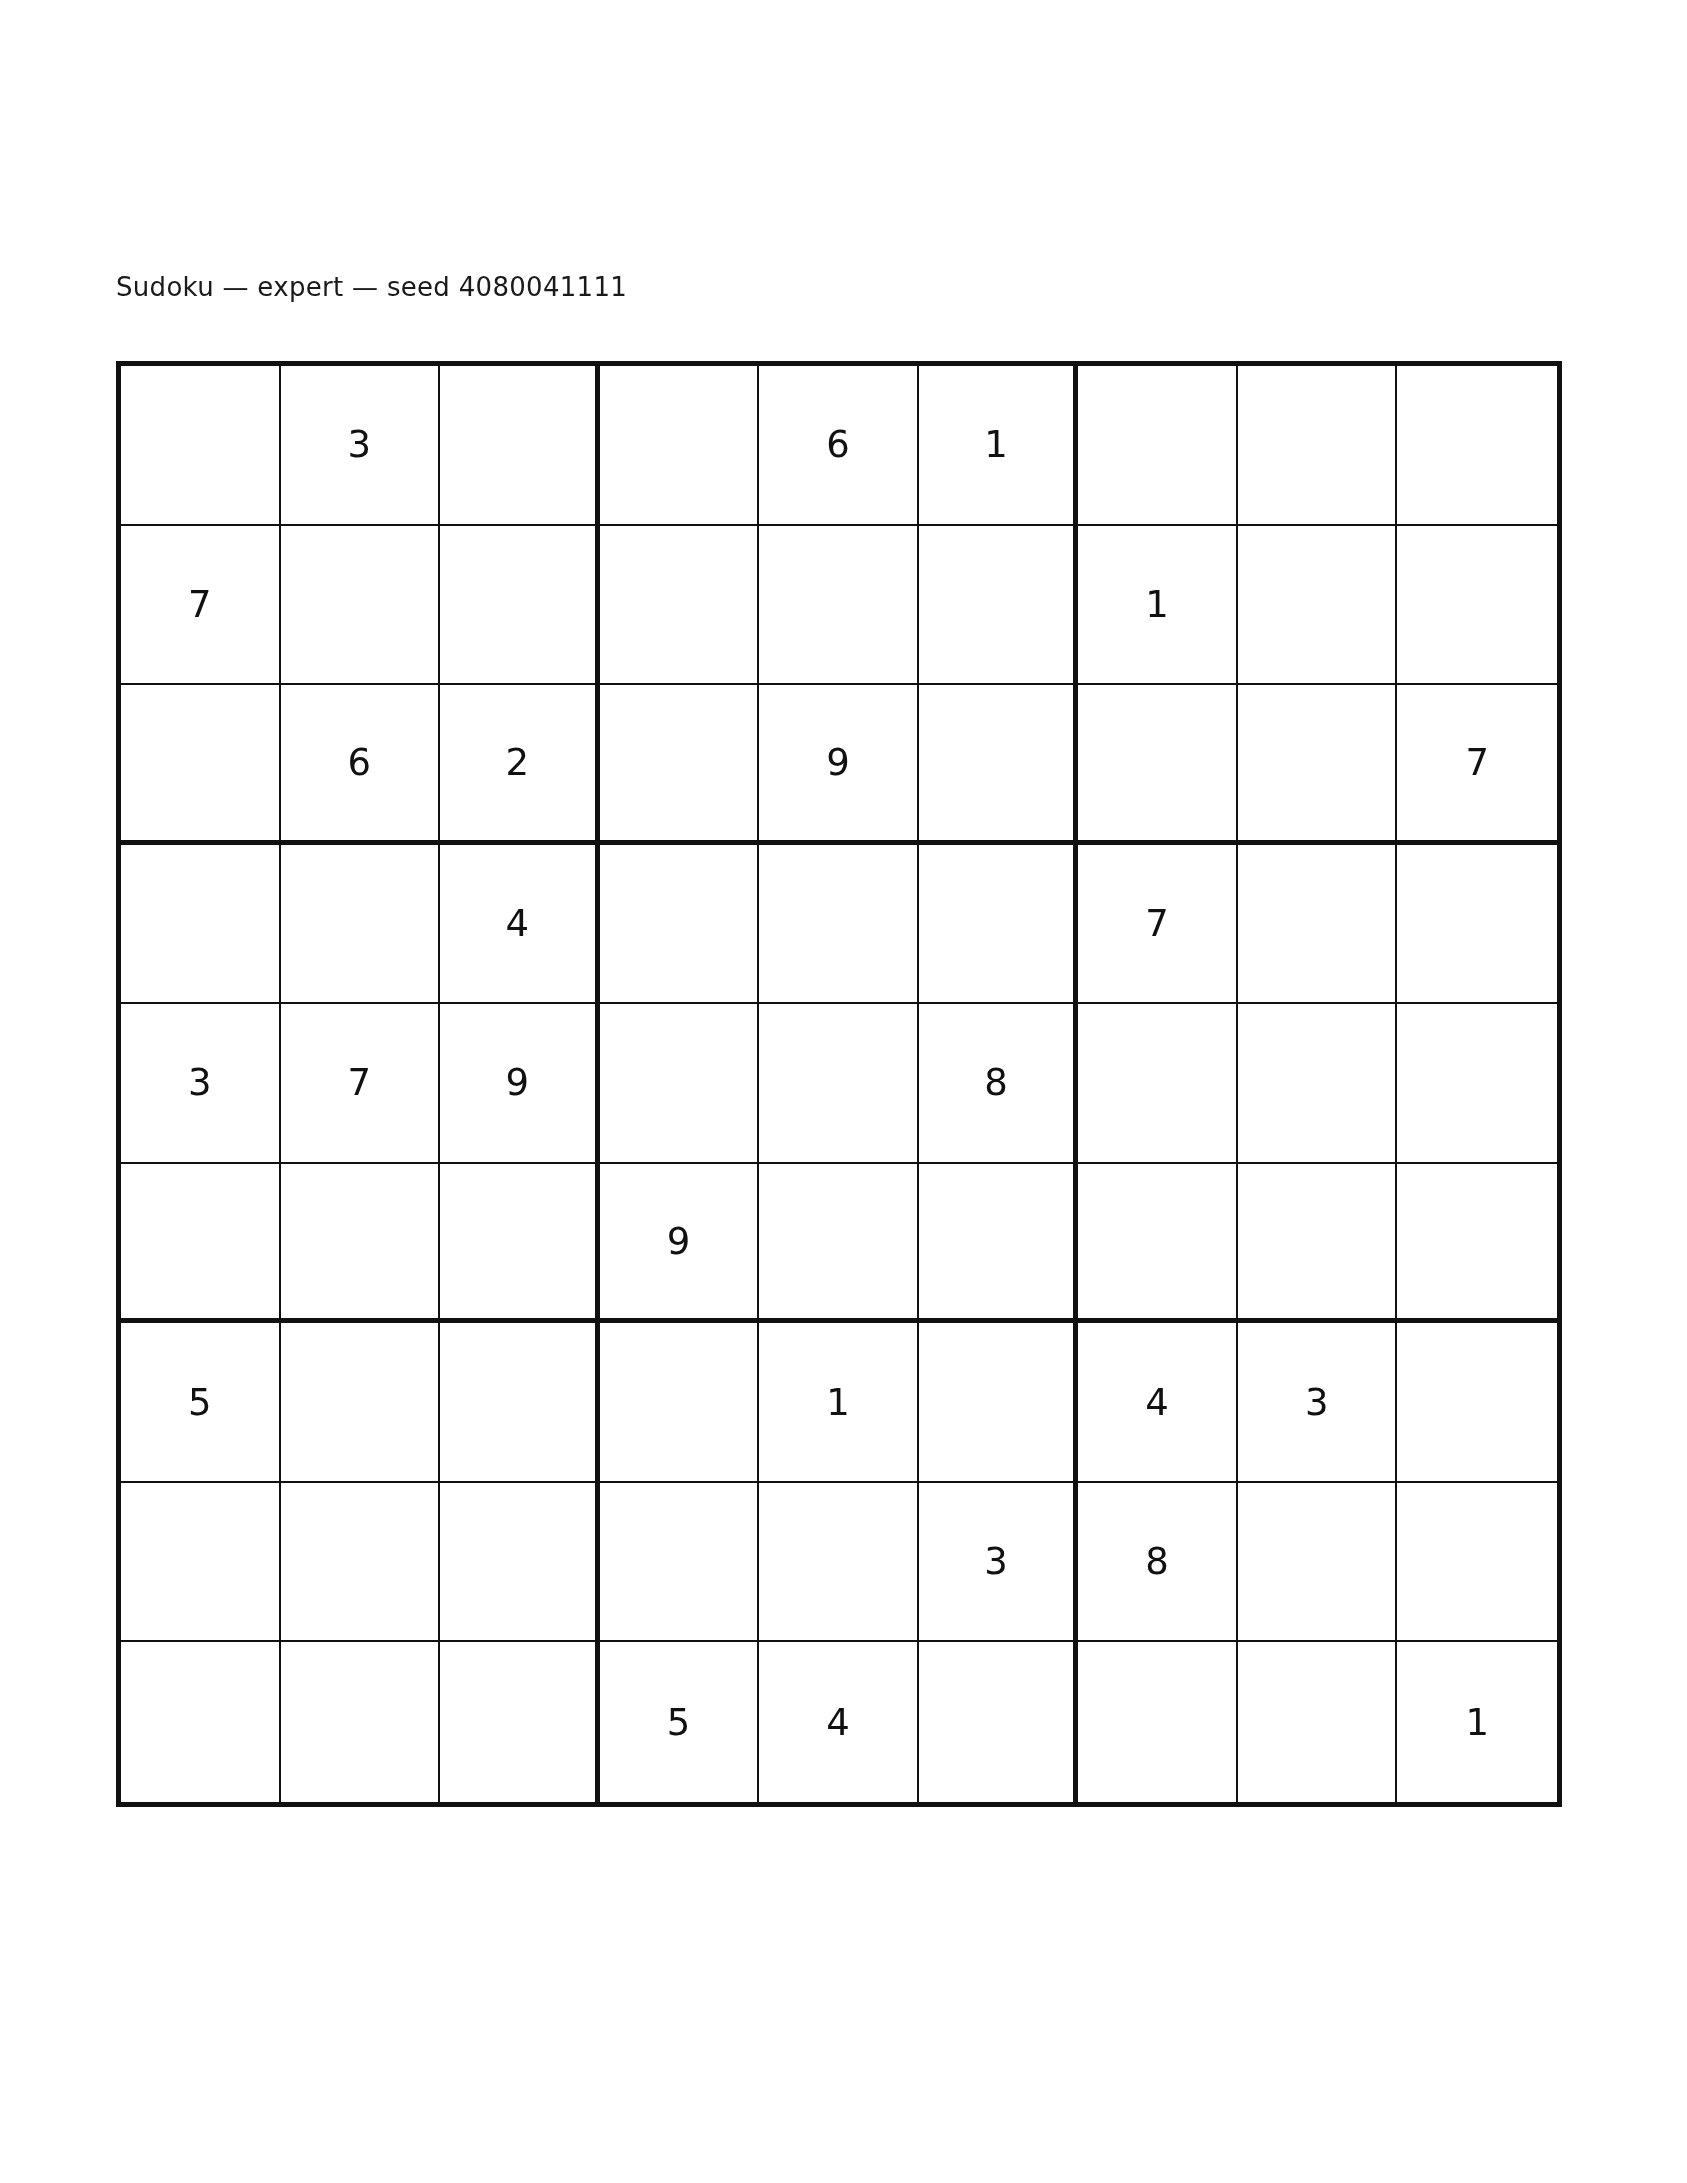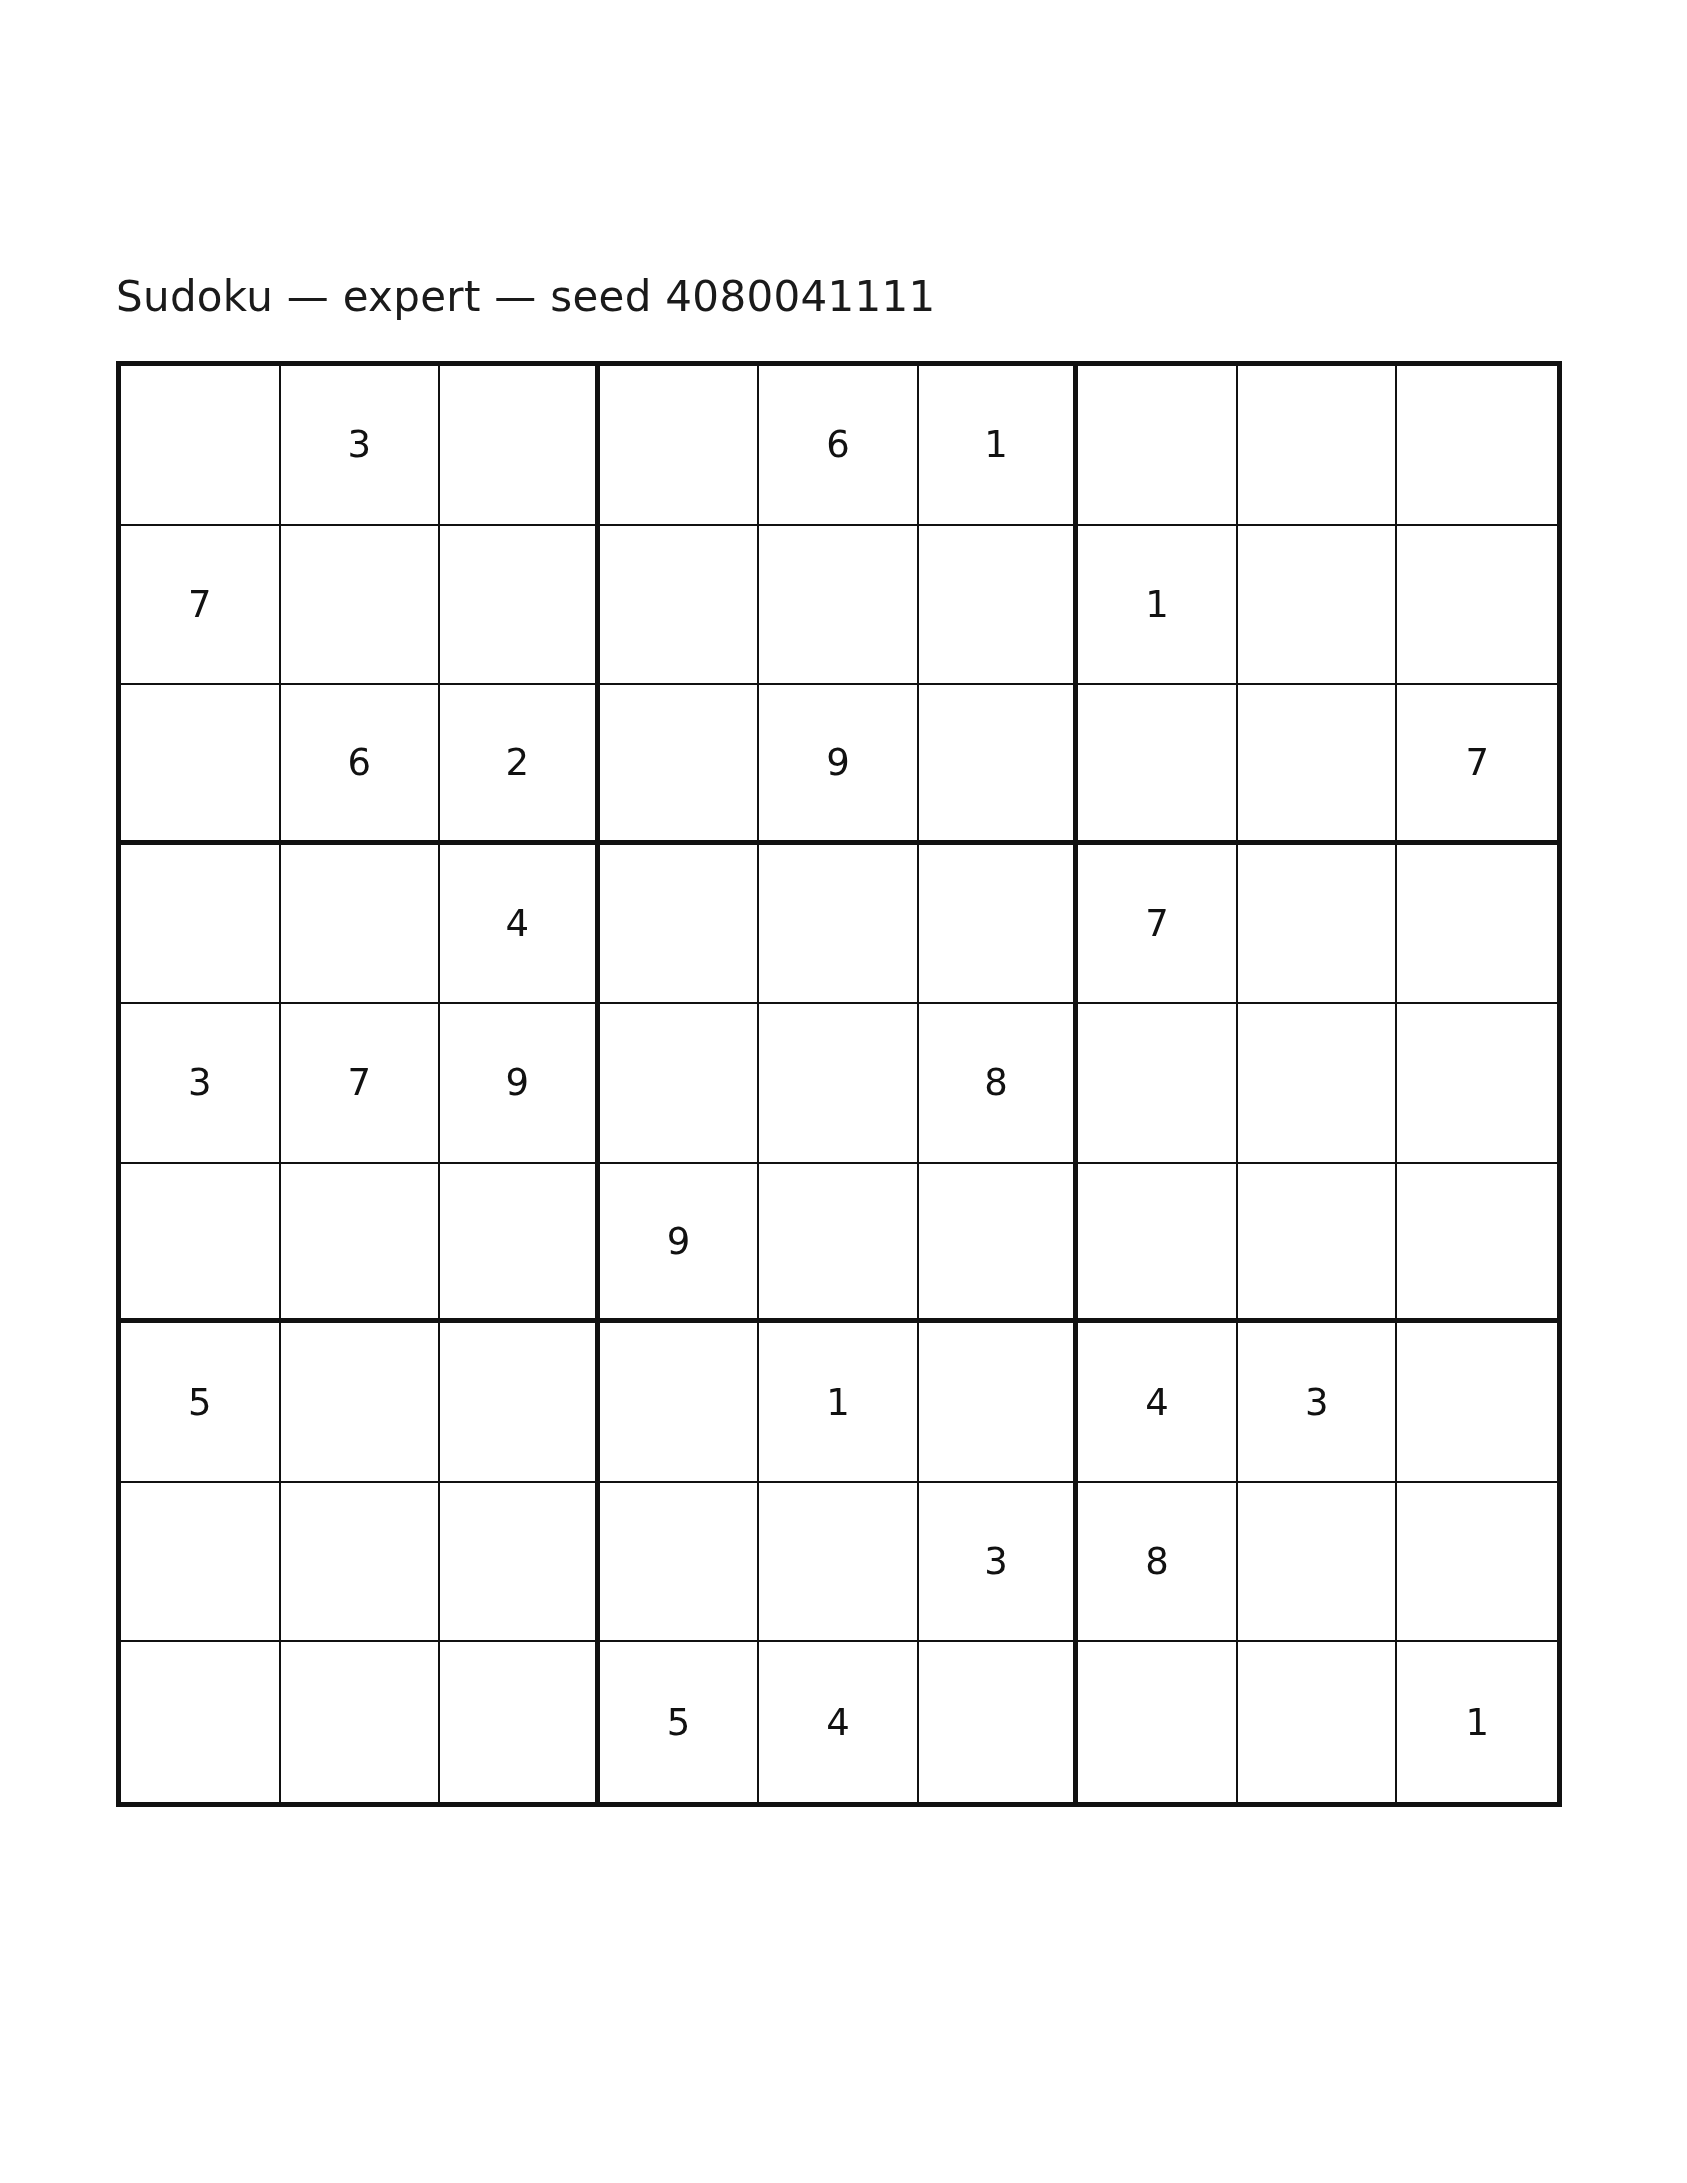--- a/index.html
+++ b/index.html
@@ -18,21 +18,21 @@
     position: absolute;
     left: 0;
     top: 0;
     width: 1687px;
     height: 2183px;
   }
   #puzzle-title {
     position: absolute;
     left: 116px;
     top: 272px;
-    font-size: 42px;
+    font-size: 26px;
     color: #1a1a1a;
     letter-spacing: 0.3px;
     white-space: nowrap;
   }
   #grid-wrap {
     position: absolute;
     left: 116px;
     top: 361px;
     width: 1446px;
     height: 1446px;

